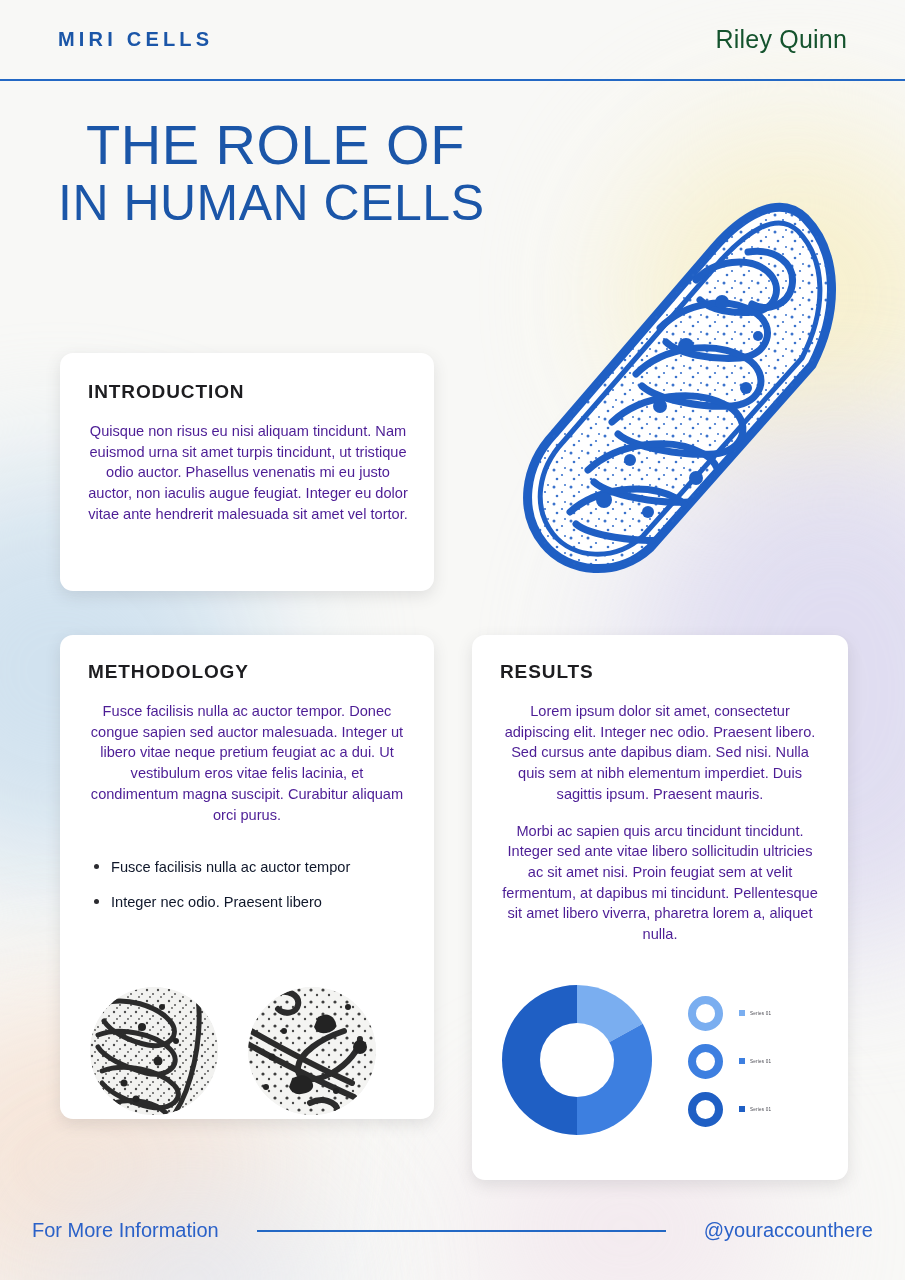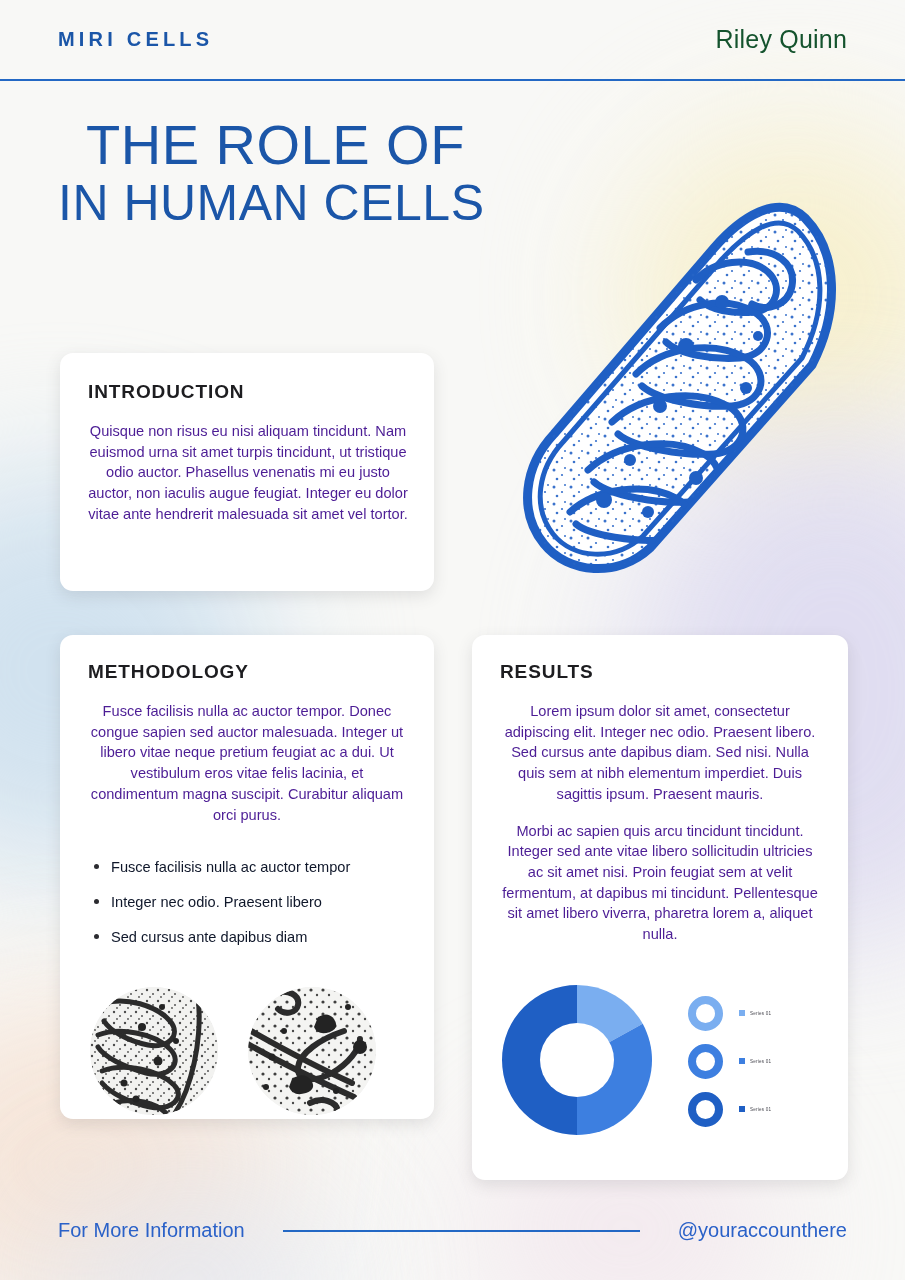--- a/index.html
+++ b/index.html
@@ -89,21 +89,21 @@
   .donut { position: absolute; left: 0px; top: 2px; }
   .legend { position: absolute; left: 186px; top: 6px; }
   .legend-row { display: flex; align-items: center; height: 48px; margin-bottom: 0px; }
   .legend-ring { width: 35px; height: 35px; border-radius: 50%; border-width: 8px; border-style: solid; }
   .legend-swatch { width: 6px; height: 6px; margin-left: 16px; margin-right: 5px; flex: none; }
   .legend-label { font-size: 4.6px; color: #4a4a52; letter-spacing: .2px; white-space: nowrap; }
 
   
   .footer {
     position: absolute; left: 0; bottom: 38px; width: 905px;
-    display: flex; align-items: center; padding: 0 58px;
+    display: flex; align-items: center; padding: 0 32px;
   }
   .footer-left  { font-size: 20px; color: #2a61c8; white-space: nowrap; }
   .footer-rule  { flex: 1; height: 2px; background: #2368c4; margin: 0 38px; }
   .footer-right { font-size: 20px; color: #2a61c8; white-space: nowrap; }
 </style>
 </head>
 <body>
 
 <div class="poster">
 
@@ -183,21 +183,20 @@
       <div class="card-body">Quisque non risus eu nisi aliquam tincidunt. Nam euismod urna sit amet turpis tincidunt, ut tristique odio auctor. Phasellus venenatis mi eu justo auctor, non iaculis augue feugiat. Integer eu dolor vitae ante hendrerit malesuada sit amet vel tortor.</div>
     </div>
 
     <div class="card" id="card-method">
       <div class="card-title">METHODOLOGY</div>
       <div class="card-body">Fusce facilisis nulla ac auctor tempor. Donec congue sapien sed auctor malesuada. Integer ut libero vitae neque pretium feugiat ac a dui. Ut vestibulum eros vitae felis lacinia, et condimentum magna suscipit. Curabitur aliquam orci purus.</div>
 
       <ul class="bullets">
         <li>Fusce facilisis nulla ac auctor tempor</li>
         <li>Integer nec odio. Praesent libero</li>
-        <li>Sed cursus ante dapibus diam</li>
       </ul>
 
       <div class="micro-row">
 
         <div class="micro">
           <svg width="128" height="128" viewBox="0 0 128 128">
             <defs>
               <clipPath id="c1">
                   <circle cx="64" cy="64" r="64"></circle>
                 </clipPath>

